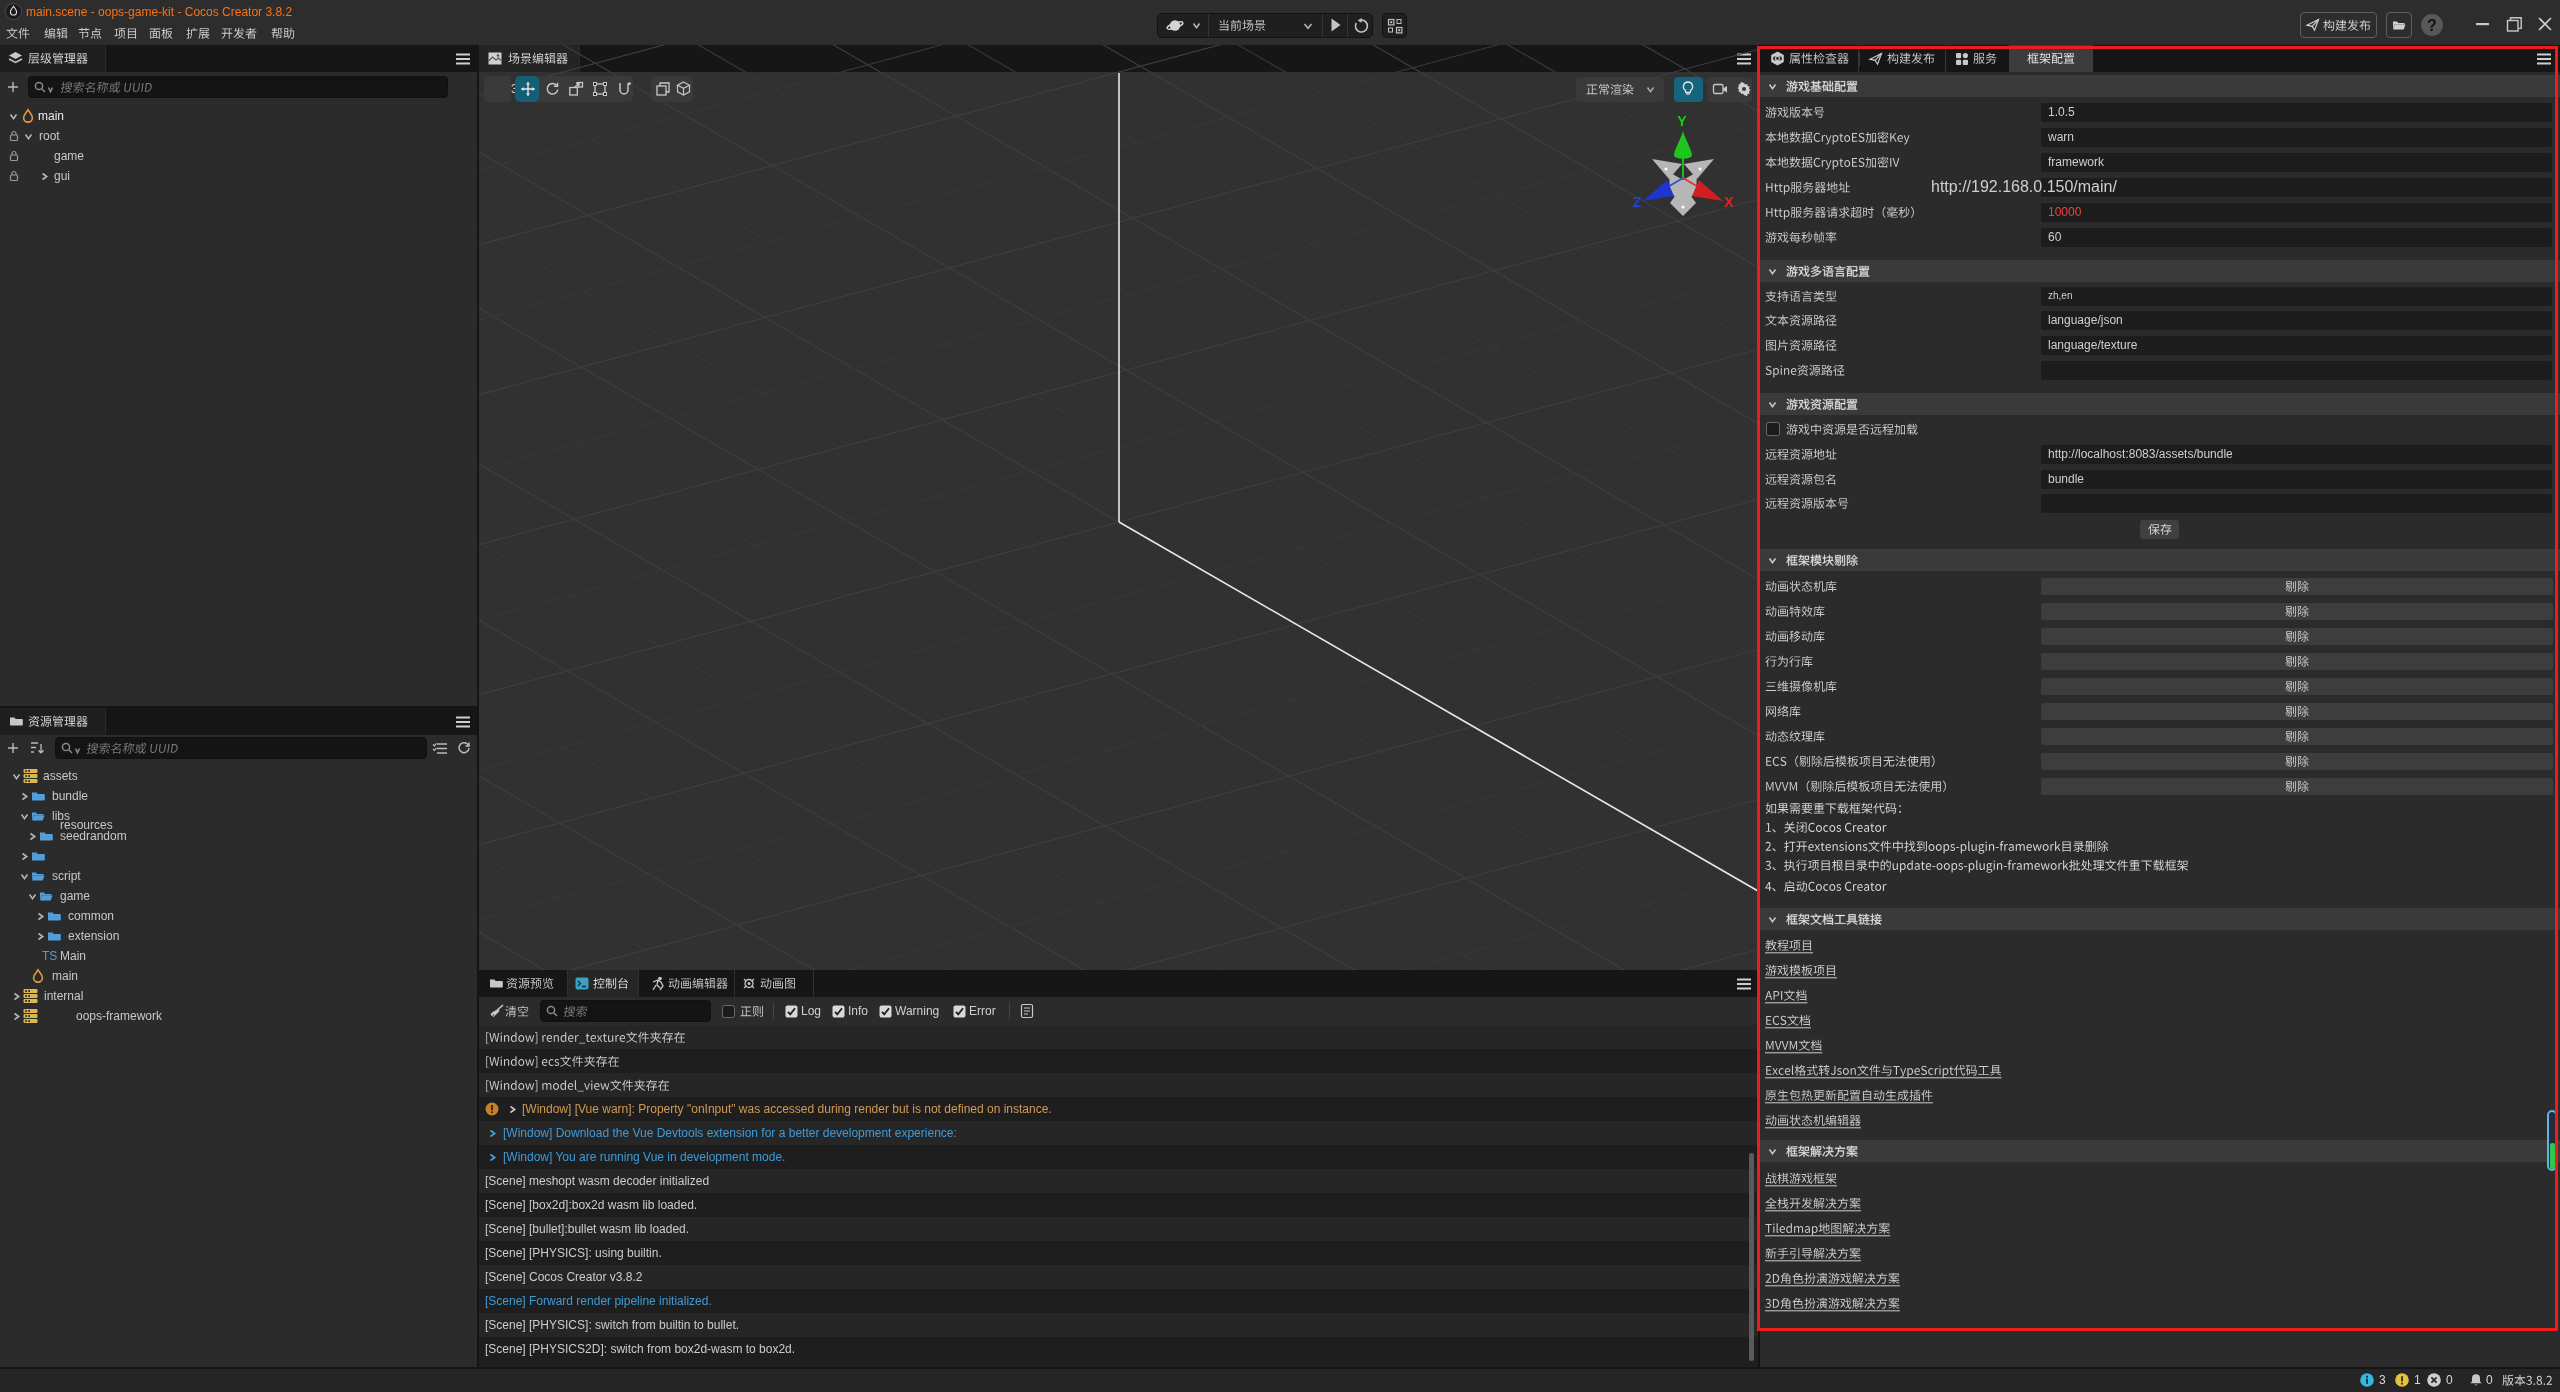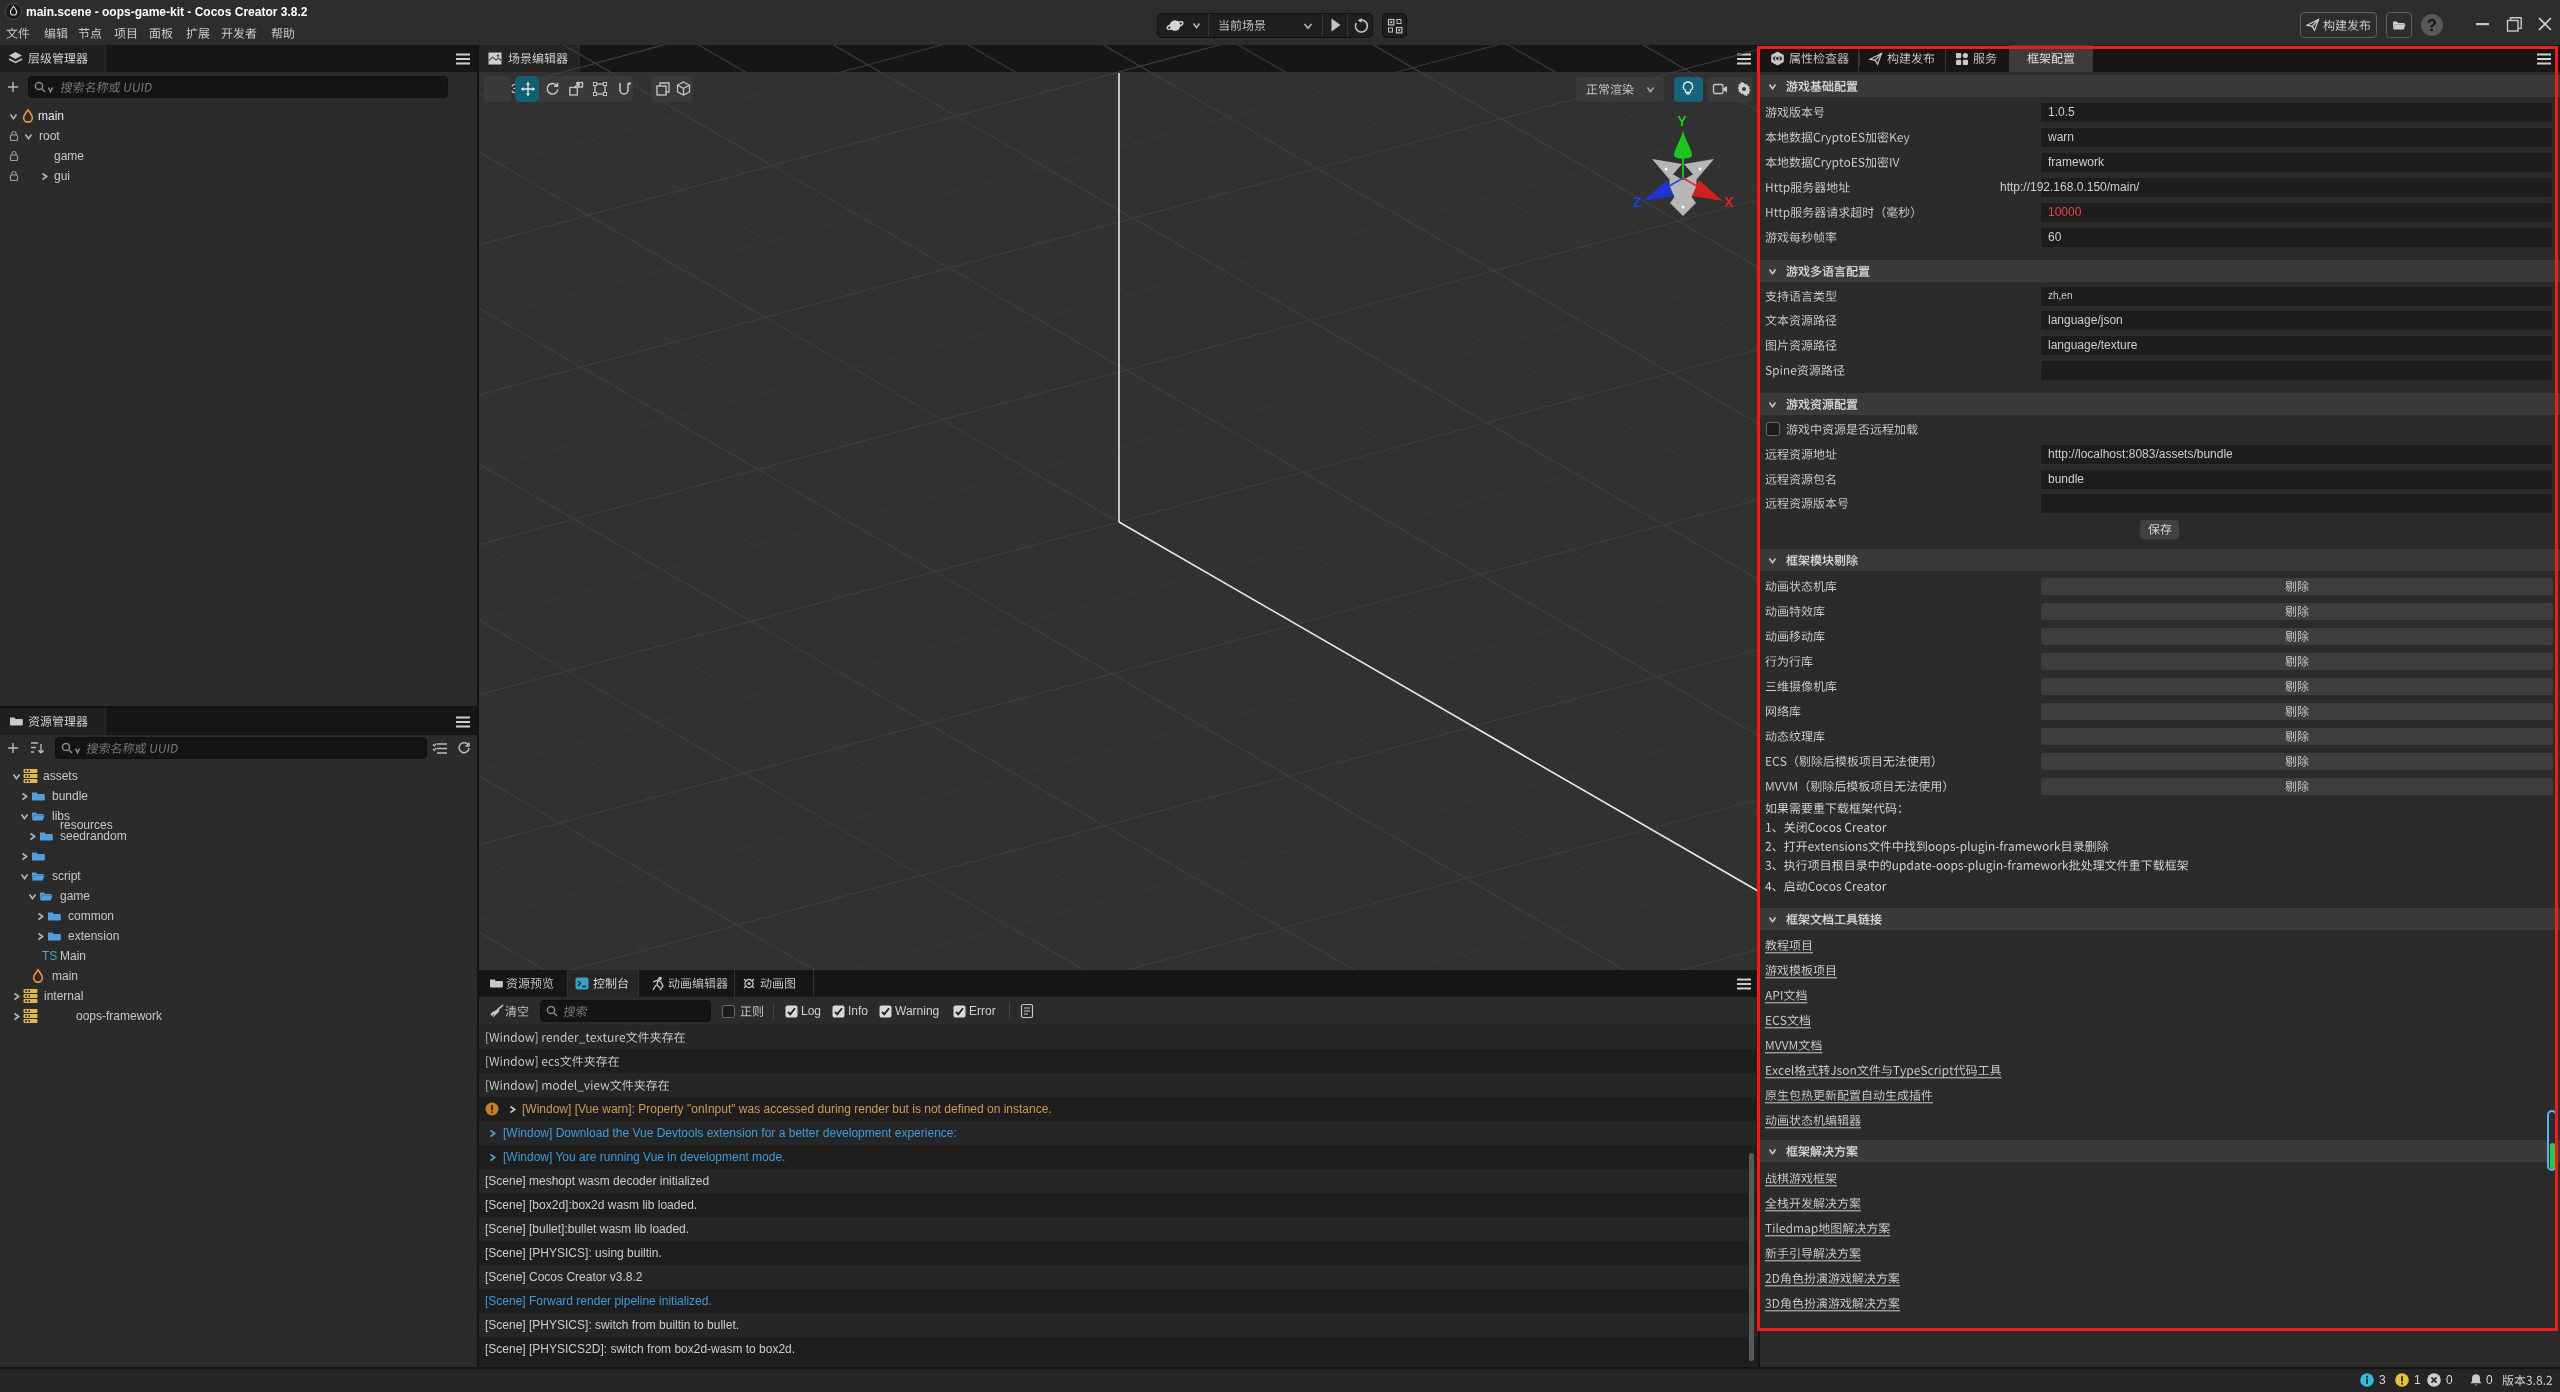--- a/index.html
+++ b/index.html
@@ -235,21 +235,21 @@
       <path id="g626E" d="M189 840V638H53V568H189V339L41 305L62 232L189 265V15C189 1 184 -3 170 -4C157 -4 113 -5 67 -3C76 -22 86 -53 89 -72C158 -72 200 -71 226 -59C252 -47 262 -27 262 15V284L383 316L375 385L262 357V568H378V638H262V840ZM786 823 716 810C749 648 793 538 875 443H449C532 533 587 656 616 801L542 813C513 660 451 536 349 459C363 444 387 409 395 392C411 405 426 419 441 435V372H554C533 182 472 52 334 -23C351 -36 377 -66 387 -80C533 12 603 155 630 372H803C791 127 776 32 755 9C746 -2 737 -4 720 -4C702 -4 660 -3 613 1C625 -18 632 -47 634 -68C680 -71 727 -72 753 -69C782 -67 801 -59 819 -36C850 0 864 106 878 408L879 438C891 425 903 412 916 399C927 422 950 447 971 462C871 552 820 654 786 823Z"></path>
       <path id="g6F14" d="M672 62C745 23 840 -37 887 -74L944 -27C894 11 799 67 727 103ZM487 95C432 50 341 8 260 -19C277 -32 304 -60 316 -75C396 -41 495 14 558 67ZM95 772C147 745 216 704 250 678L295 738C259 764 190 802 139 826ZM36 501C87 476 155 438 190 413L232 475C197 498 128 534 78 556ZM65 -10 132 -56C179 36 234 159 276 264L217 309C172 197 110 68 65 -10ZM536 829C550 804 565 772 575 745H309V582H378V681H857V582H929V745H659C648 775 629 815 610 845ZM410 255H576V170H410ZM648 255H820V170H648ZM410 396H576V311H410ZM648 396H820V311H648ZM380 591V529H576V454H343V111H890V454H648V529H850V591Z"></path>
       <path id="g002E" d="M139 -13C175 -13 205 15 205 56C205 98 175 126 139 126C102 126 73 98 73 56C73 15 102 -13 139 -13Z"></path>
       <path id="g0038" d="M280 -13C417 -13 509 70 509 176C509 277 450 332 386 369V374C429 408 483 474 483 551C483 664 407 744 282 744C168 744 81 669 81 558C81 481 127 426 180 389V385C113 349 46 280 46 182C46 69 144 -13 280 -13ZM330 398C243 432 164 471 164 558C164 629 213 676 281 676C359 676 405 619 405 546C405 492 379 442 330 398ZM281 55C193 55 127 112 127 190C127 260 169 318 228 356C332 314 422 278 422 179C422 106 366 55 281 55Z"></path>
     </defs>
   </svg>
 <svg class="z" style="left:5.0px;top:3.0px;" width="17.0" height="17.0">
     <circle cx="8.5" cy="8.5" r="8" fill="#1a1a1a" stroke="#555" stroke-width="0.8"></circle>
     <path d="M8.5 3.2 C9.6 5 11.6 6.8 11.6 8.9 a3.1 3.1 0 0 1 -6.2 0 C5.4 6.8 7.4 5 8.5 3.2 z" fill="none" stroke="#e8e8e8" stroke-width="1.1"></path>
   </svg>
-<div class="t" style="left:26.0px;top:3.0px;font-size:12px;color:#ffffff;line-height:18px;font-weight:bold;">main.scene - oops-game-kit - Cocos Creator 3.8.2</div>
+<div class="t" style="left:26.0px;top:3.0px;font-size:12px;color:#f97316;line-height:18px;font-weight:normal;">main.scene - oops-game-kit - Cocos Creator 3.8.2</div>
 <svg class="z" style="left:6.0px;top:25.0px" width="26.0" height="18.0">
     <g fill="#cfcfcf" transform="translate(0,12.80) scale(0.01200,-0.01200)">
       <use href="#g6587" x="0"></use>
       <use href="#g4EF6" x="1000"></use>
     </g>
   </svg>
 <svg class="z" style="left:44.0px;top:25.0px" width="26.0" height="18.0">
     <g fill="#cfcfcf" transform="translate(0,12.80) scale(0.01200,-0.01200)">
       <use href="#g7F16" x="0"></use>
       <use href="#g8F91" x="1000"></use>
@@ -1153,21 +1153,21 @@
       <use href="#g0074" x="1105"></use>
       <use href="#g0070" x="1482"></use>
       <use href="#g670D" x="2102"></use>
       <use href="#g52A1" x="3102"></use>
       <use href="#g5668" x="4102"></use>
       <use href="#g5730" x="5102"></use>
       <use href="#g5740" x="6102"></use>
     </g>
   </svg>
 <div class="b" style="left:2041.0px;top:178.0px;width:511.0px;height:19.0px;background:#1d1d1d;border-radius:2px;"></div>
-<div class="t" style="left:2000px;top:178.0px;font-size:12px;color:#cfcfcf;line-height:18px;">http://192.168.0.150/main/</div>
+<div class="t" style="left:1931px;top:178.0px;font-size:16px;color:#cfcfcf;line-height:18px;">http://192.168.0.150/main/</div>
 <svg class="z" style="left:1765.0px;top:203.5px" width="159.2" height="18.0">
     <g fill="#cccccc" transform="translate(0,12.80) scale(0.01200,-0.01200)">
       <use href="#g0048" x="0"></use>
       <use href="#g0074" x="728"></use>
       <use href="#g0074" x="1105"></use>
       <use href="#g0070" x="1482"></use>
       <use href="#g670D" x="2102"></use>
       <use href="#g52A1" x="3102"></use>
       <use href="#g5668" x="4102"></use>
       <use href="#g8BF7" x="5102"></use>

